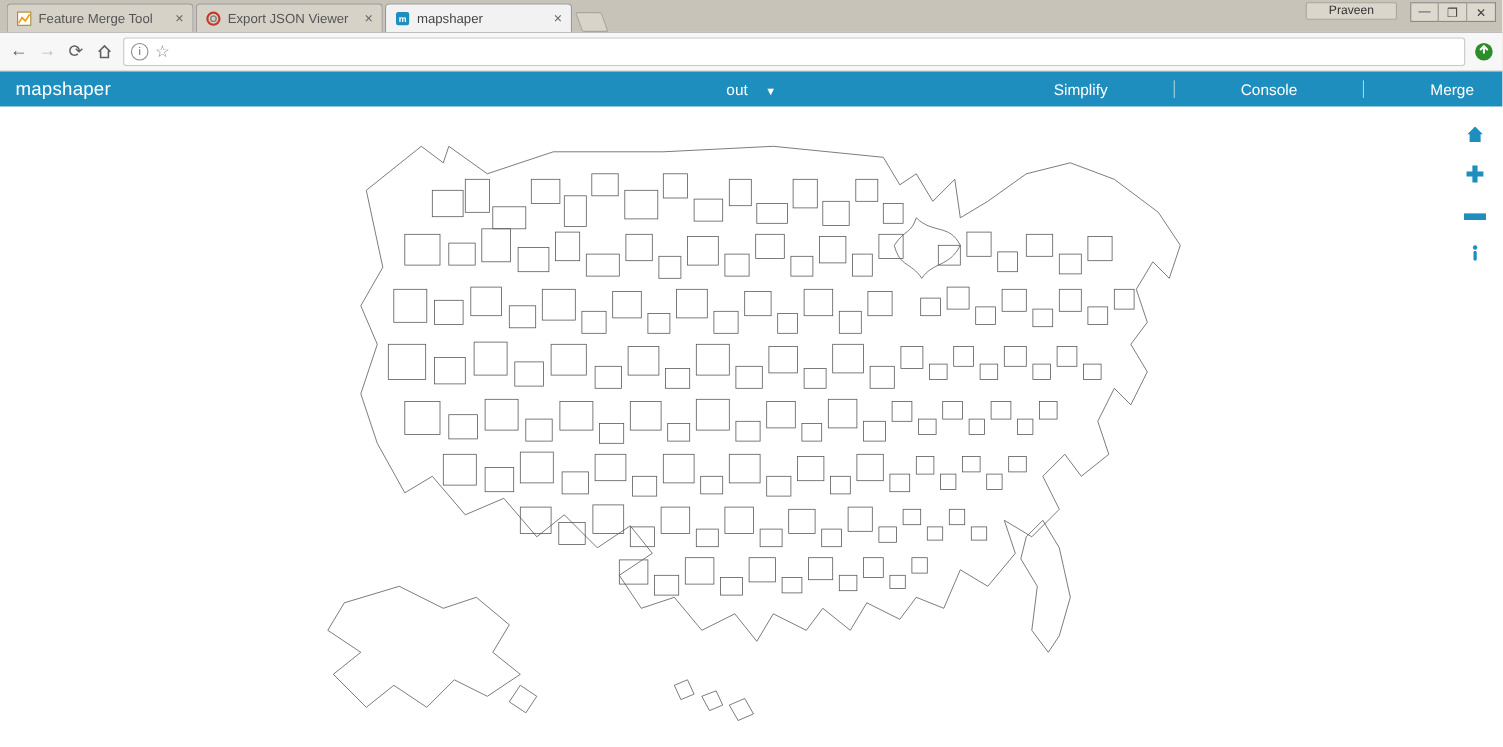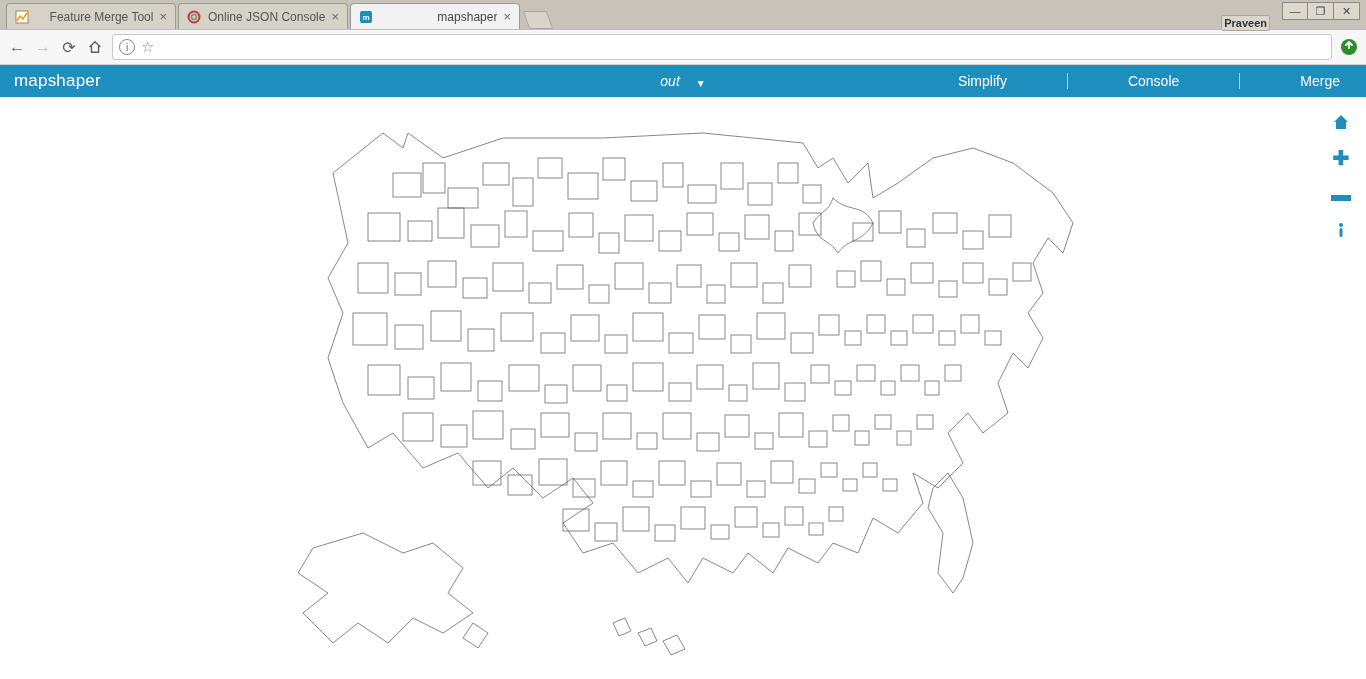--- a/index.html
+++ b/index.html
@@ -9,40 +9,40 @@
   .tabstrip { display: flex; align-items: flex-end; height: 29px; padding-left: 6px; position: relative; }
   .tab {
     display: flex; align-items: center; gap: 6px;
     background: #f2f2f2; border: 1px solid #9a9a9a; border-bottom: none;
     border-top-left-radius: 4px; border-top-right-radius: 4px;
     height: 26px; padding: 0 8px; margin-right: 2px; min-width: 170px; max-width: 200px;
     font-size: 12px; color: #444; position: relative;
   }
   .tab.inactive { background: #d6d2c8; color: #555; }
   .tab .favicon { width: 14px; height: 14px; flex: 0 0 14px; }
-  .tab .title { flex: 1 1 auto; white-space: nowrap; overflow: hidden; text-overflow: ellipsis; text-align: right; }
+  .tab .title { flex: 1 1 auto; white-space: nowrap; overflow: hidden; text-overflow: ellipsis; }
   .tab .close { font-size: 13px; color: #666; cursor: default; }
   .newtab { width: 24px; height: 18px; background: #d8d4ca; border: 1px solid #a9a69c; margin-left: 4px; transform: skewX(20deg); border-radius: 2px; }
-  .win-user { position: absolute; right: 96px; top: 15px; font-size: 11px; color: #333; background: #dad6cc; border: 1px solid #a9a69c; border-radius: 2px; padding: 1px 2px; font-weight: bold; }
+  .win-user { position: absolute; right: 96px; top: 2px; font-size: 11px; color: #333; background: #dad6cc; border: 1px solid #a9a69c; border-radius: 2px; padding: 1px 20px; }
   .win-ctrls { position: absolute; right: 6px; top: 2px; display: flex; gap: 0; }
   .win-btn { width: 26px; height: 18px; border: 1px solid #8a8a8a; background: #ddd9cf; font-size: 11px; display: flex; align-items: center; justify-content: center; color: #444; }
   .win-btn + .win-btn { border-left: none; }
   .addrbar { display: flex; align-items: center; height: 36px; background: #f7f7f7; border-top: 1px solid #bdbdbd; border-bottom: 1px solid #d0d0d0; padding: 0 8px; gap: 8px; }
   .nav-icon { width: 18px; height: 18px; display: flex; align-items: center; justify-content: center; color: #5f5f5f; font-size: 16px; }
   .nav-icon.dis { color: #bdbdbd; }
   .omnibox { flex: 1; display: flex; align-items: center; height: 26px; background: #fff; border: 1px solid #c8c8c8; border-radius: 3px; padding: 0 6px; font-size: 13px; color: #555; }
   .omnibox .info { width: 16px; height: 16px; border: 1px solid #888; border-radius: 50%; display: flex; align-items: center; justify-content: center; font-size: 10px; color: #666; margin-right: 6px; }
   .omnibox .url { flex: 1; color: #333; }
   .omnibox .star { color: #888; font-size: 15px; }
   .ext-icon { width: 18px; height: 18px; color: #2a8f2a; font-size: 16px; display:flex;align-items:center;justify-content:center;}
   
   .app-header { display: flex; align-items: center; height: 32px; background: #1e8ebf; color: #fff; padding: 0 14px; font-size: 14px; }
   .logo { font-weight: 400; font-size: 17px; letter-spacing: 0.2px; }
   .logo b { font-weight: 400; }
-  .layer-sel { position: absolute; left: 50%; transform: translateX(-50%); display: flex; align-items: flex-end; gap: 16px; cursor: default; font-style: italic; }
+  .layer-sel { position: absolute; left: 50%; transform: translateX(-50%); display: flex; align-items: flex-end; gap: 16px; cursor: default; }
   .layer-sel .tri { font-size: 10px; }
   .header-right { margin-left: auto; display: flex; align-items: flex-start; gap: 48px; }
   .hbtn { padding: 0 12px; font-size: 14px; cursor: default; }
   .hsep { width: 1px; height: 16px; background: rgba(255,255,255,0.6); }
   
   .main { position: relative; width: 100%; height: calc(679px - 29px - 36px - 32px); background: #fff; }
   .map-canvas { position: absolute; inset: 0; display: flex; align-items: flex-start; justify-content: center; }
   .map-svg { width: 820px; height: 560px; margin-top: 6px; }
   .map-svg path, .map-svg rect, .map-svg polyline { fill: none; stroke: #555; stroke-width: 0.7; }
   
@@ -65,21 +65,21 @@
       <span class="title">Feature Merge Tool</span>
       <span class="close">×</span>
     </div>
     <div class="tab inactive">
       <span class="favicon">
         <svg viewBox="0 0 14 14">
             <circle cx="7" cy="7" r="5.5" fill="none" stroke="#c0392b" stroke-width="2"></circle>
             <circle cx="7" cy="7" r="2.5" fill="none" stroke="#888" stroke-width="1.5"></circle>
           </svg>
       </span>
-      <span class="title">Online JSON Console</span>
+      <span class="title">Export JSON Viewer</span>
       <span class="close">×</span>
     </div>
     <div class="tab">
       <span class="favicon">
         <svg viewBox="0 0 14 14">
             <rect x="1" y="1" width="12" height="12" fill="#1e8ebf" rx="2"></rect>
             <text x="7" y="10" text-anchor="middle" font-size="8" fill="#fff" font-family="Arial" font-weight="700">m</text>
           </svg>
       </span>
       <span class="title">mapshaper</span>

